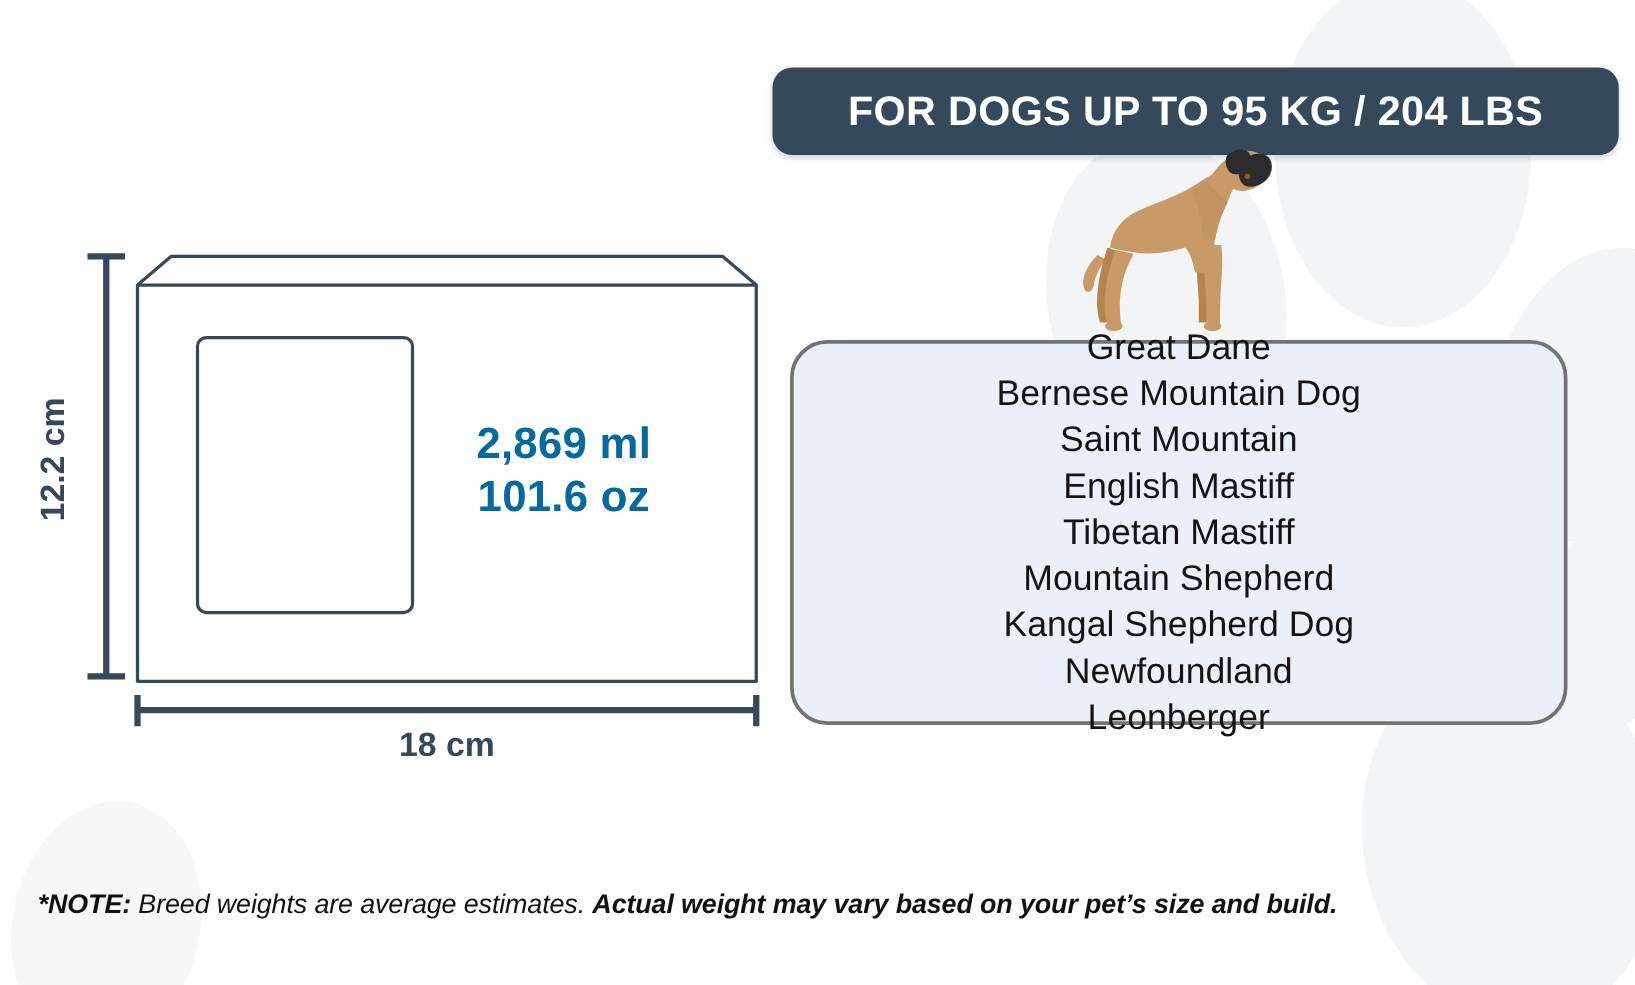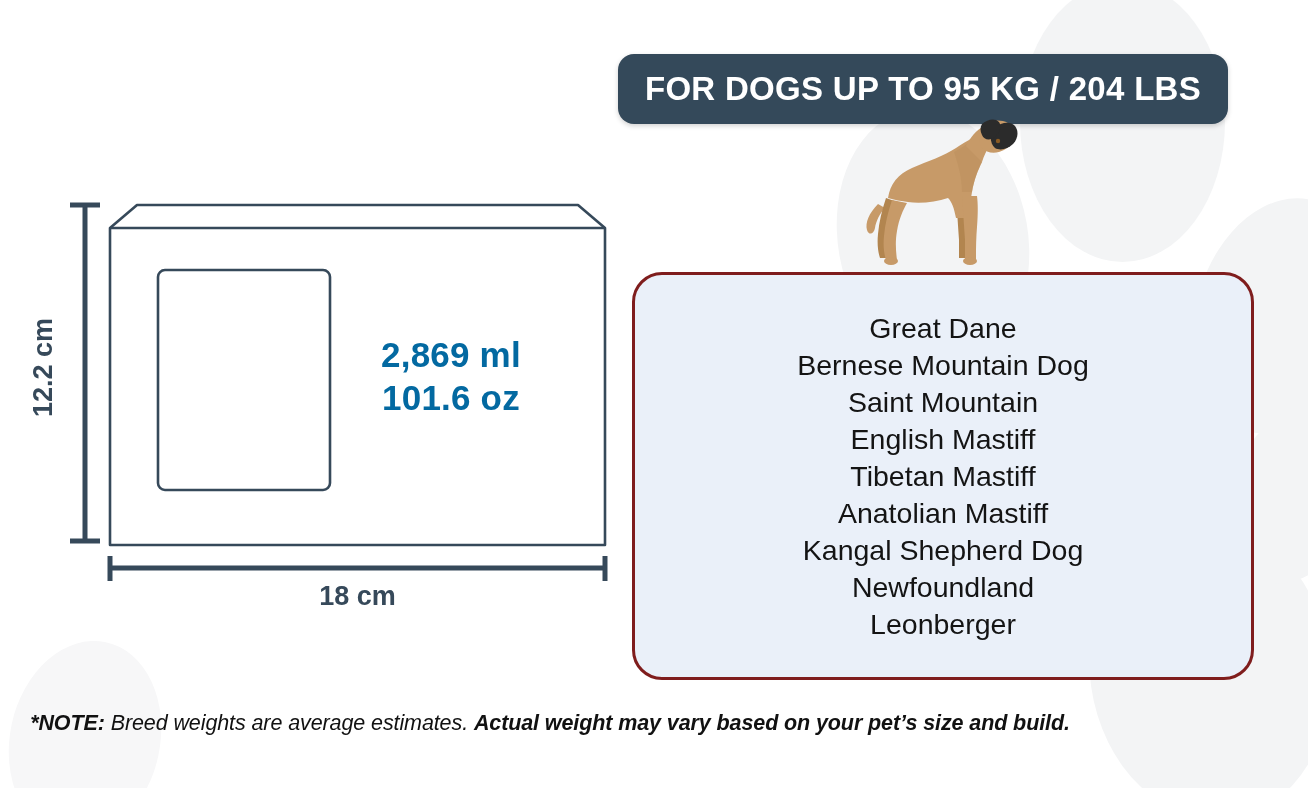--- a/index.html
+++ b/index.html
@@ -84,21 +84,21 @@
     font-weight: 700;
     transform: rotate(-90deg);
     transform-origin: center center;
   }
 
   
   #banner {
     position: absolute;
     left: 618px;
     top: 54px;
-    width: 610px;
+    width: 677px;
     height: 70px;
     background: #34495a;
     border-radius: 16px;
     display: flex;
     align-items: center;
     justify-content: center;
     box-shadow: 0 2px 5px rgba(0,0,0,.18);
   }
   #banner-text {
     color: #ffffff;
@@ -116,23 +116,23 @@
     width: 160px;
     height: 152px;
   }
 
   
   #breeds-panel {
     position: absolute;
     left: 632px;
     top: 272px;
     width: 622px;
-    height: 408px;
+    height: 308px;
     background: #eaf0f9;
-    border: 3px solid #7f1d1d;
+    border: 3px solid #737373;
     border-radius: 30px;
     box-sizing: border-box;
     display: flex;
     flex-direction: column;
     align-items: center;
     justify-content: center;
     padding: 6px 14px;
   }
   .breed-item {
     color: #141414;
@@ -247,21 +247,21 @@
 
     <circle cx="140" cy="23" r="2.2" fill="#8a5a22"></circle>
   </svg>
 
   <div id="breeds-panel">
     <div class="breed-item">Great Dane</div>
     <div class="breed-item">Bernese Mountain Dog</div>
     <div class="breed-item">Saint Mountain</div>
     <div class="breed-item">English Mastiff</div>
     <div class="breed-item">Tibetan Mastiff</div>
-    <div class="breed-item">Anatolian Mastiff</div>
+    <div class="breed-item">Mountain Shepherd</div>
     <div class="breed-item">Kangal Shepherd Dog</div>
     <div class="breed-item">Newfoundland</div>
     <div class="breed-item">Leonberger</div>
   </div>
 
   <div id="footnote">
     <b>*NOTE:</b><span> Breed weights are average estimates. </span><b>Actual weight may vary based on your pet’s size and build.</b>
   </div>
 
 </div>

